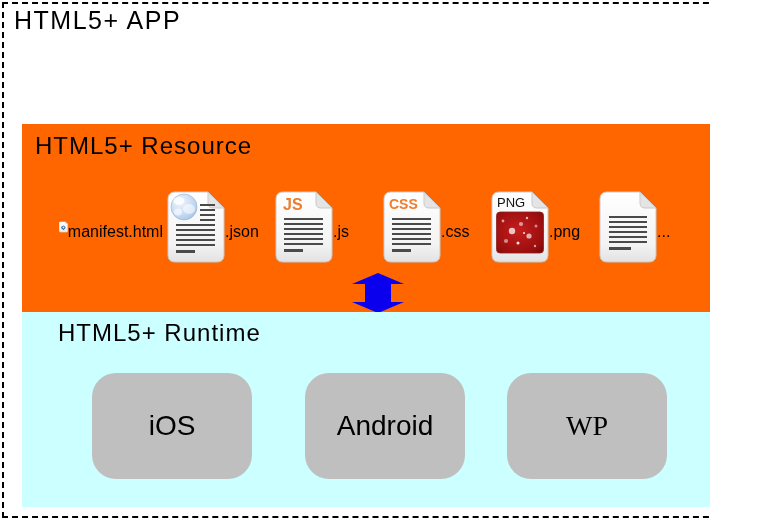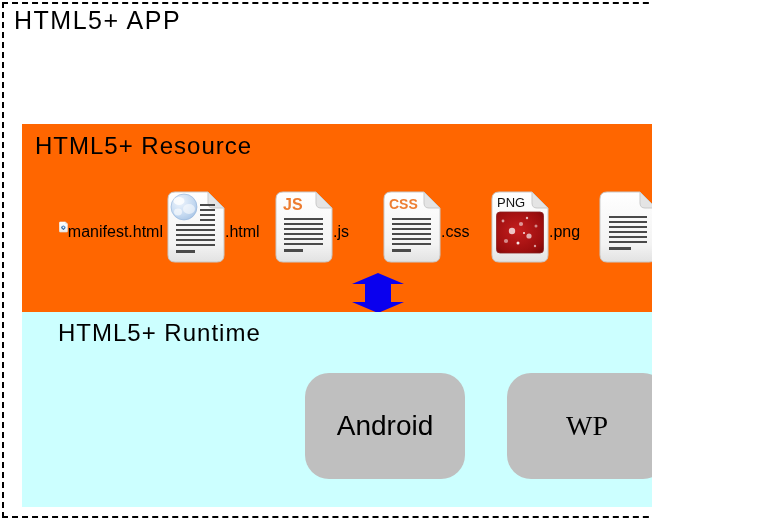--- a/index.html
+++ b/index.html
@@ -1,17 +1,17 @@
 <!DOCTYPE html>
 <html style="--resource-bg: #FF6600; --runtime-bg: #CCFFFF; --platform-bg: #BFBFBF; --arrow: #0A00EE; --badge-orange: #ED7D31; --doc-line: #4A4A4A; --png-red: #9B0E0E; --gear-blue: #3D7AB5;"><head>
 <meta charset="utf-8">
 <style>
   html,body{margin:0;padding:0;background:#fff;}
   .page{
-    position:relative;width:652px;height:525px;background:#fff;overflow:hidden;
+    position:relative;width:710px;height:525px;background:#fff;overflow:hidden;
     font-family:"Liberation Sans","DejaVu Sans",sans-serif;color:#000;
   }
   .outer-border{
     position:absolute;left:2px;top:2px;width:757px;height:516px;
     border:2px dashed #000;box-sizing:border-box;pointer-events:none;
   }
   .app-title{
     position:absolute;left:14px;top:6px;font-size:25px;letter-spacing:1.5px;color:#000;
   }
   .resource-box{
@@ -120,21 +120,21 @@
             <rect x="9" y="53" width="39" height="2"></rect>
             <rect x="9" y="59" width="19" height="3"></rect>
           </g>
           <g>
             <circle cx="17" cy="16" r="13" fill="url(#globeG)" stroke="#8fb0d8" stroke-width="0.6"></circle>
             <ellipse cx="12" cy="10" rx="5.5" ry="4" fill="#ffffff" opacity="0.8"></ellipse>
             <ellipse cx="22" cy="18" rx="6" ry="5" fill="#ffffff" opacity="0.55"></ellipse>
             <ellipse cx="11" cy="21" rx="4" ry="3.4" fill="#ffffff" opacity="0.6"></ellipse>
           </g>
         </svg>
-        <span class="file-label">.html</span>
+        <span class="file-label">.json</span>
       </div>
 
       <div class="file-item">
         <svg viewBox="0 0 58 72">
           <path d="M8 1 H41 L57 17 V64 Q57 71 50 71 H8 Q1 71 1 64 V8 Q1 1 8 1 Z" fill="url(#docG)" stroke="#c9c9c9"></path>
           <path d="M41 1 L57 17 H46 Q41 17 41 12 Z" fill="#e4e4e4" stroke="#c9c9c9"></path>
           <text x="8" y="19" font-size="16" class="badge-js">JS</text>
           <g fill="#4a4a4a">
             <rect x="9" y="27" width="39" height="2"></rect>
             <rect x="9" y="32" width="39" height="2"></rect>
@@ -211,20 +211,23 @@
   </div>
 
   <div class="arrow-wrap">
     <svg viewBox="0 0 52 40" width="52" height="40">
       <polygon points="26,0 0,11 13,11 13,29 0,29 26,40 52,29 39,29 39,11 52,11" fill="var(--arrow,#0A00EE)"></polygon>
     </svg>
   </div>
 
   <div class="runtime-box">
     <div class="runtime-title">HTML5+ Runtime</div>
+    <div class="platform p0">
+      <span>iOS</span>
+    </div>
     <div class="platform p1">
       <span>Android</span>
     </div>
     <div class="platform p2">
       <span>WP</span>
     </div>
   </div>
 
 </div>
 

